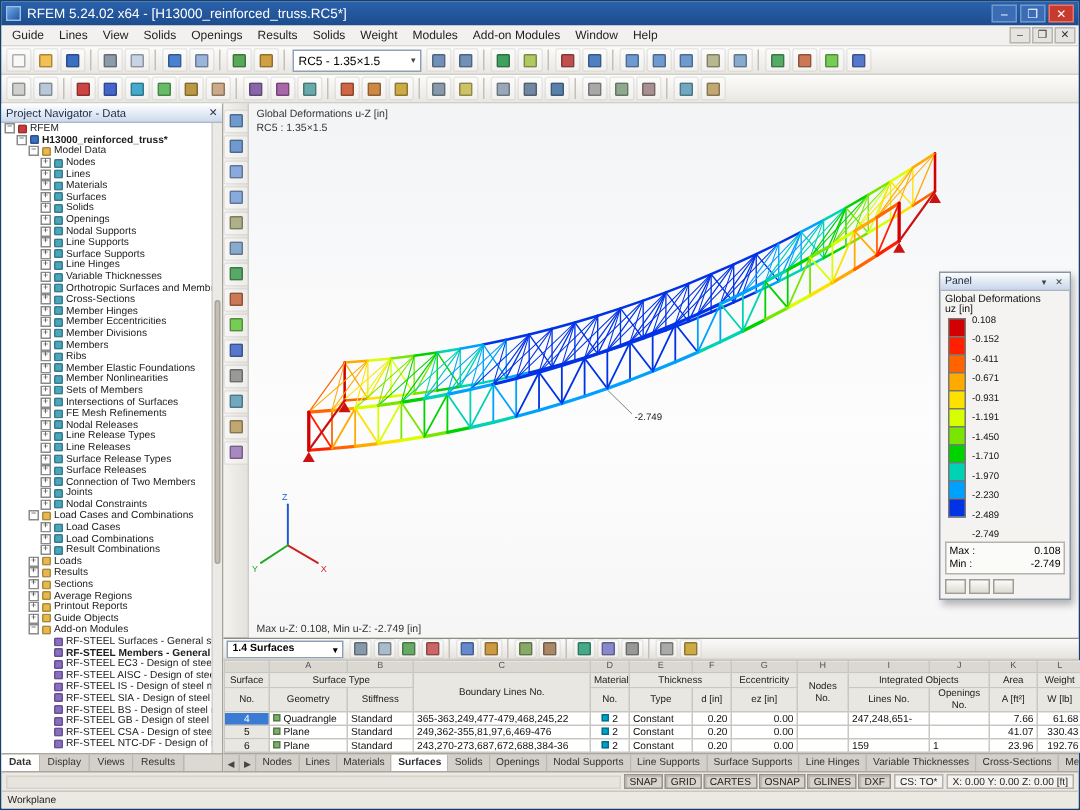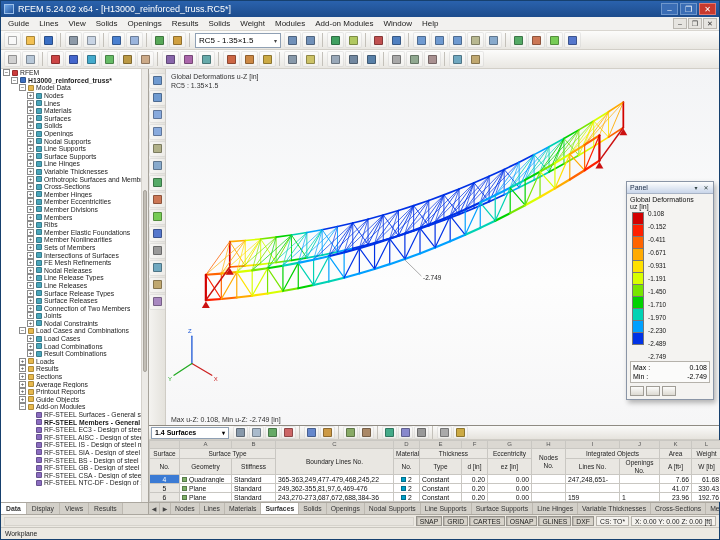--- a/index.html
+++ b/index.html
@@ -291,20 +291,24 @@
         <span class="tb-glyph" style="background: rgb(112, 168, 192);"></span>
       </div>
       <div class="tb-btn">
         <span class="tb-glyph" style="background: rgb(192, 168, 112);"></span>
       </div>
     </div>
 
   <div class="main">
 
     <div class="navigator">
+      <div class="nav-header">
+        <span>Project Navigator - Data</span>
+        <span class="nav-close">✕</span>
+      </div>
       <div class="nav-tree">
         <div class="tree-scroll">
           <div class="tree-thumb"></div>
         </div>
       <div class="tree-row" style="padding-left: 2px;">
             <span class="expander">−</span>
             <span class="tree-icon t-root"></span>
             <span class="tree-label">RFEM</span>
           </div>
           <div class="tree-row" style="padding-left: 10px;">

